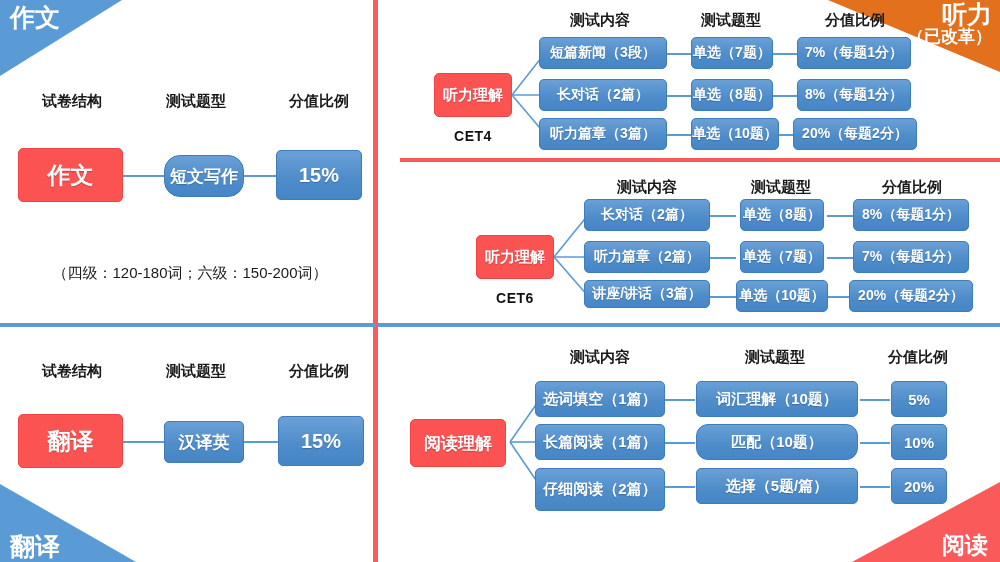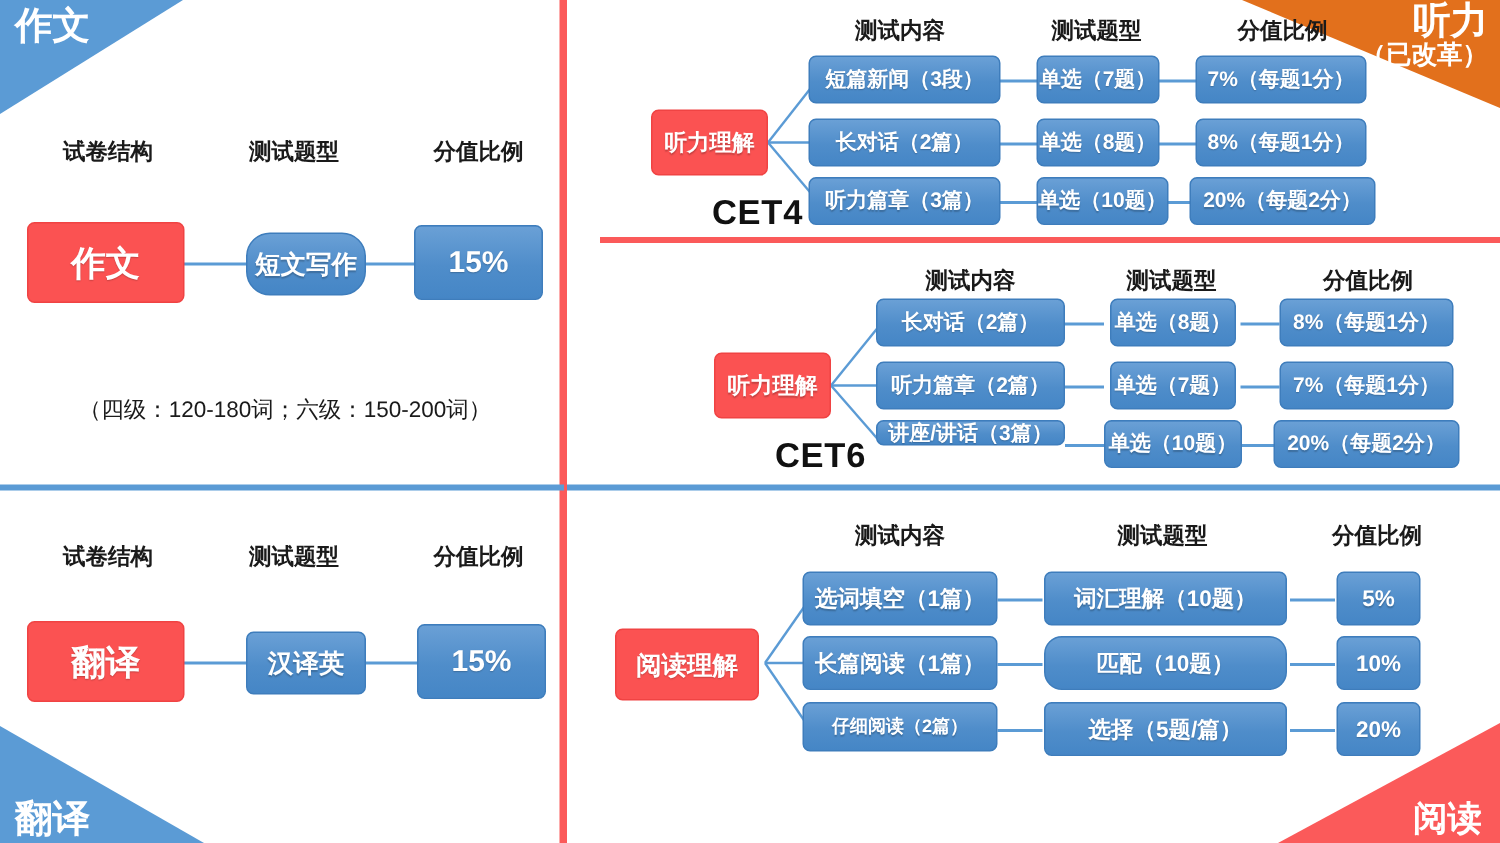--- a/index.html
+++ b/index.html
@@ -123,27 +123,26 @@
     font-size: 15px;
     color: #1a1a1a;
     white-space: nowrap;
     transform: translateX(-50%);
     margin-top: 39px;
   }
 
   
   .cet-label {
     position: absolute;
-    font-size: 23px;
+    font-size: 14px;
     font-weight: bold;
     color: #111111;
     white-space: nowrap;
     transform: translateX(-50%);
     letter-spacing: 0.5px;
-    margin-left: 32px;
   }
 </style>
 </head>
 <body>
 
 <div id="stage">
 
   <div class="divider-v" style="left:373px; top:0; width:5px; height:562px;"></div>
   <div class="divider-h-blue" style="left:0; top:323px; width:376px; height:4px;"></div>
   <div class="divider-h-blue" style="left:378px; top:323px; width:622px; height:4px;"></div>
@@ -233,21 +232,21 @@
   <div class="connector" style="left:710px; top:257px; width:26px;"></div>
   <div class="connector" style="left:827px; top:257px; width:26px;"></div>
   <div class="connector" style="left:710px; top:296px; width:26px;"></div>
   <div class="connector" style="left:827px; top:296px; width:26px;"></div>
 
   <div class="node red" style="left:476px; top:235px; width:78px; height:44px; font-size:15px;">听力理解</div>
   <div class="cet-label" style="left:515px; top:290px;">CET6</div>
 
   <div class="node blue" style="left:584px; top:199px; width:126px; height:32px; font-size:14px;">长对话（2篇）</div>
   <div class="node blue" style="left:584px; top:241px; width:126px; height:32px; font-size:14px;">听力篇章（2篇）</div>
-  <div class="node blue" style="left:584px; top:280px; width:126px; height:17px; font-size:14px;">讲座/讲话（3篇）</div>
+  <div class="node blue" style="left:584px; top:280px; width:126px; height:28px; font-size:14px;">讲座/讲话（3篇）</div>
 
   <div class="node blue" style="left:740px; top:199px; width:84px; height:32px; font-size:14px;">单选（8题）</div>
   <div class="node blue" style="left:740px; top:241px; width:84px; height:32px; font-size:14px;">单选（7题）</div>
   <div class="node blue" style="left:736px; top:280px; width:92px; height:32px; font-size:14px;">单选（10题）</div>
 
   <div class="node blue" style="left:853px; top:199px; width:116px; height:32px; font-size:14px;">8%（每题1分）</div>
   <div class="node blue" style="left:853px; top:241px; width:116px; height:32px; font-size:14px;">7%（每题1分）</div>
   <div class="node blue" style="left:849px; top:280px; width:124px; height:32px; font-size:14px;">20%（每题2分）</div>
 
   <div class="col-header" style="left:600px; top:348px;">测试内容</div>
@@ -263,21 +262,21 @@
   <div class="connector" style="left:860px; top:399px; width:30px;"></div>
   <div class="connector" style="left:665px; top:442px; width:30px;"></div>
   <div class="connector" style="left:860px; top:442px; width:30px;"></div>
   <div class="connector" style="left:665px; top:486px; width:30px;"></div>
   <div class="connector" style="left:860px; top:486px; width:30px;"></div>
 
   <div class="node red" style="left:410px; top:419px; width:96px; height:48px; font-size:17px;">阅读理解</div>
 
   <div class="node blue" style="left:535px; top:381px; width:130px; height:36px; font-size:15px;">选词填空（1篇）</div>
   <div class="node blue" style="left:535px; top:424px; width:130px; height:36px; font-size:15px;">长篇阅读（1篇）</div>
-  <div class="node blue" style="left:535px; top:468px; width:130px; height:33px; font-size:12px;">仔细阅读（2篇）</div>
+  <div class="node blue" style="left:535px; top:468px; width:130px; height:43px; font-size:15px;">仔细阅读（2篇）</div>
 
   <div class="node blue" style="left:696px; top:381px; width:162px; height:36px; font-size:15px;">词汇理解（10题）</div>
   <div class="node blue" style="left:696px; top:424px; width:162px; height:36px; font-size:15px;border-radius:12px;">匹配（10题）</div>
   <div class="node blue" style="left:696px; top:468px; width:162px; height:36px; font-size:15px;">选择（5题/篇）</div>
 
   <div class="node blue" style="left:891px; top:381px; width:56px; height:36px; font-size:15px;">5%</div>
   <div class="node blue" style="left:891px; top:424px; width:56px; height:36px; font-size:15px;">10%</div>
   <div class="node blue" style="left:891px; top:468px; width:56px; height:36px; font-size:15px;">20%</div>
 
 </div>

